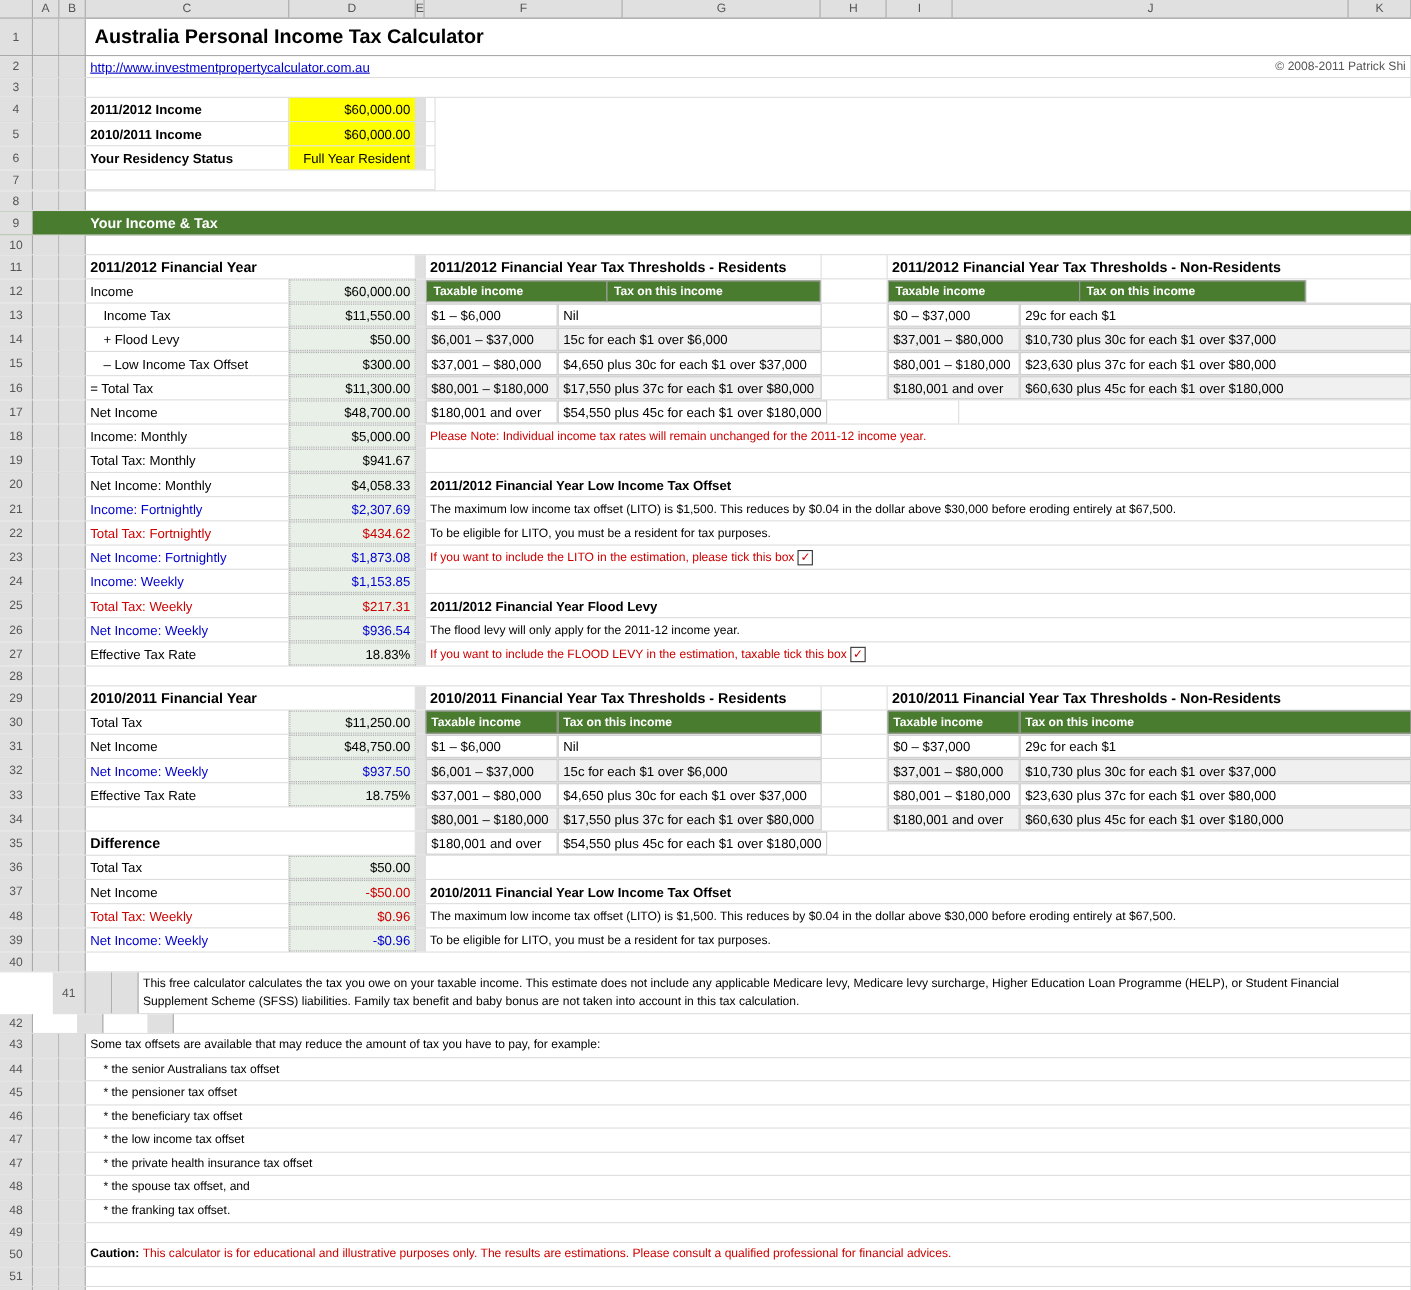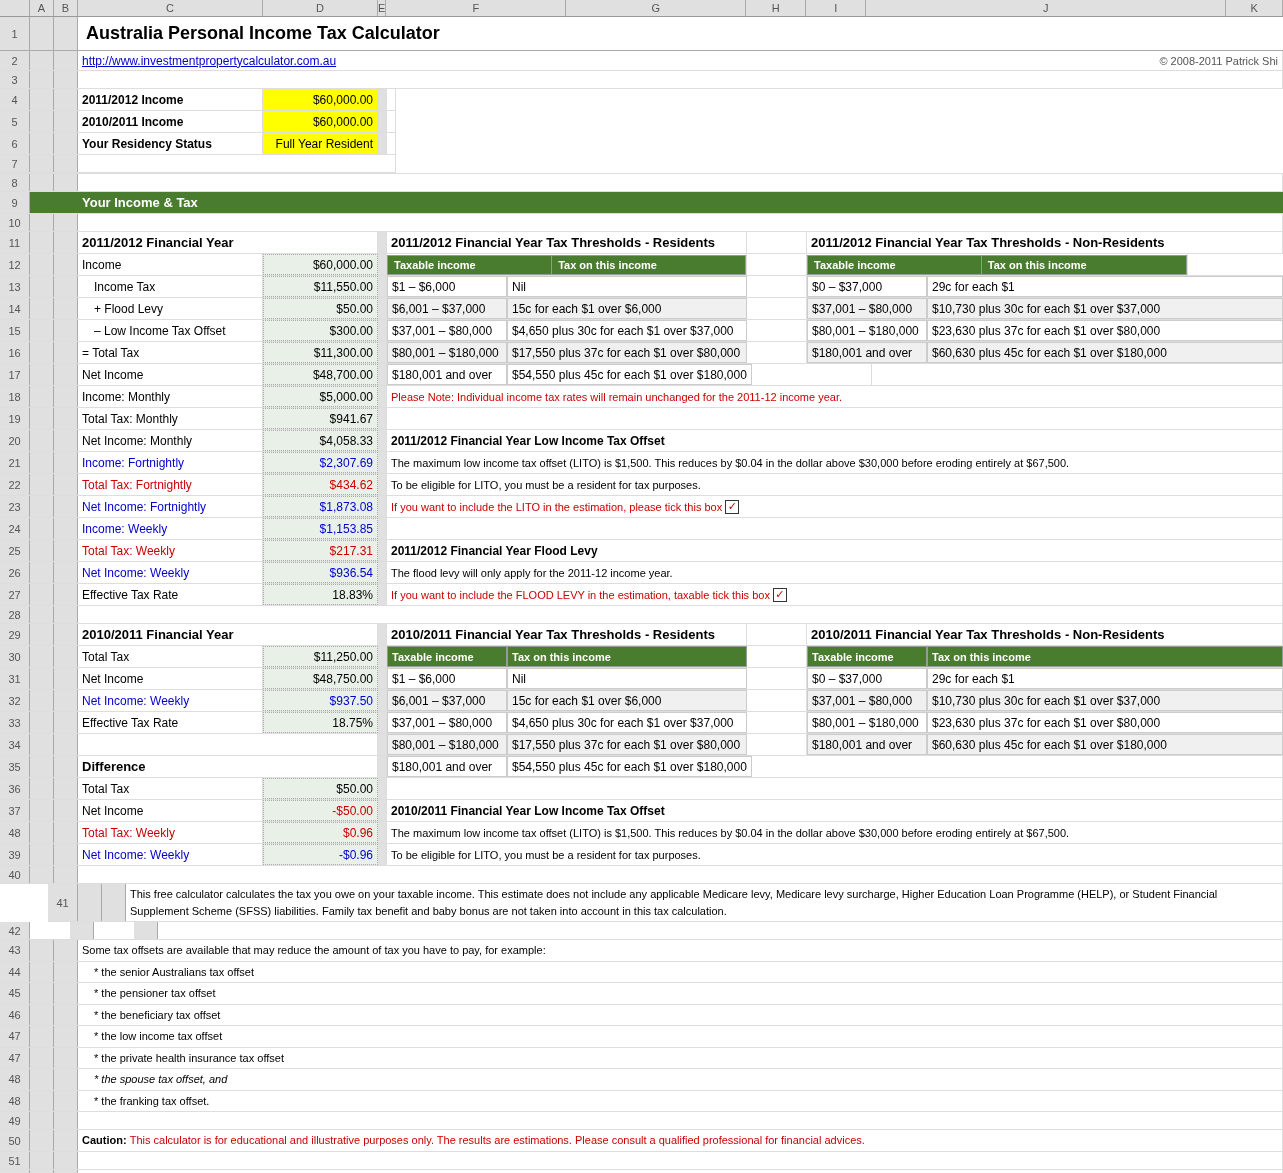--- a/index.html
+++ b/index.html
@@ -583,21 +583,21 @@
   <div class="row" style="min-height:20px;">
     <div class="row-num">47</div>
     <div class="cell" style="min-width:24px;background:#e0e0e0;border-right:1px solid #aaa;"></div>
     <div class="cell" style="min-width:24px;background:#e0e0e0;border-right:1px solid #aaa;"></div>
     <div class="cell caution-text indent" style="flex:1;">* the private health insurance tax offset</div>
   </div>
   <div class="row" style="min-height:20px;">
     <div class="row-num">48</div>
     <div class="cell" style="min-width:24px;background:#e0e0e0;border-right:1px solid #aaa;"></div>
     <div class="cell" style="min-width:24px;background:#e0e0e0;border-right:1px solid #aaa;"></div>
-    <div class="cell caution-text indent" style="flex:1;font-style:italic;">* the spouse tax offset, and</div>
+    <div class="cell caution-text indent" style="flex:1;">* the spouse tax offset, and</div>
   </div>
   <div class="row" style="min-height:20px;">
     <div class="row-num">48</div>
     <div class="cell" style="min-width:24px;background:#e0e0e0;border-right:1px solid #aaa;"></div>
     <div class="cell" style="min-width:24px;background:#e0e0e0;border-right:1px solid #aaa;"></div>
     <div class="cell caution-text indent" style="flex:1;">* the franking tax offset.</div>
   </div>
 
   <div class="row" style="min-height:18px;">
     <div class="row-num">49</div>

